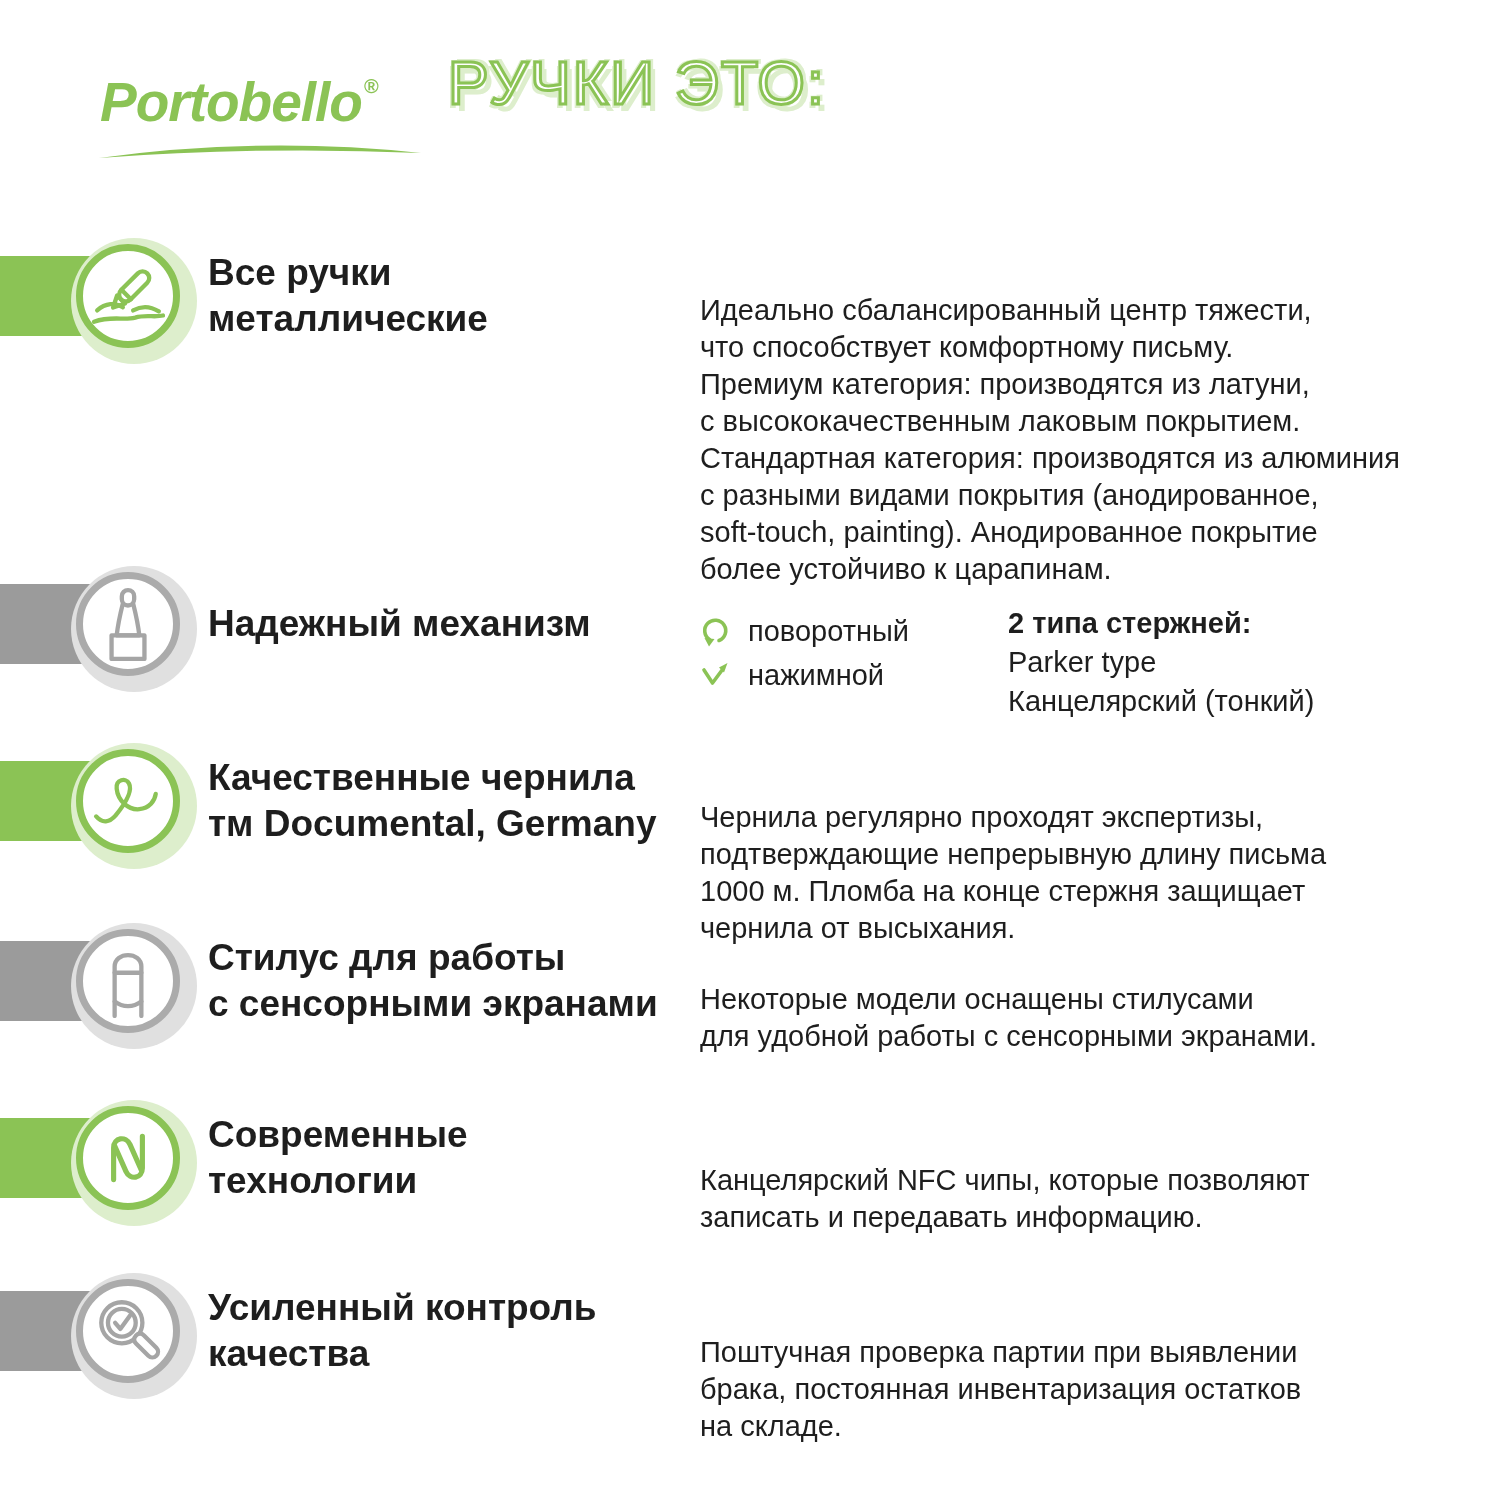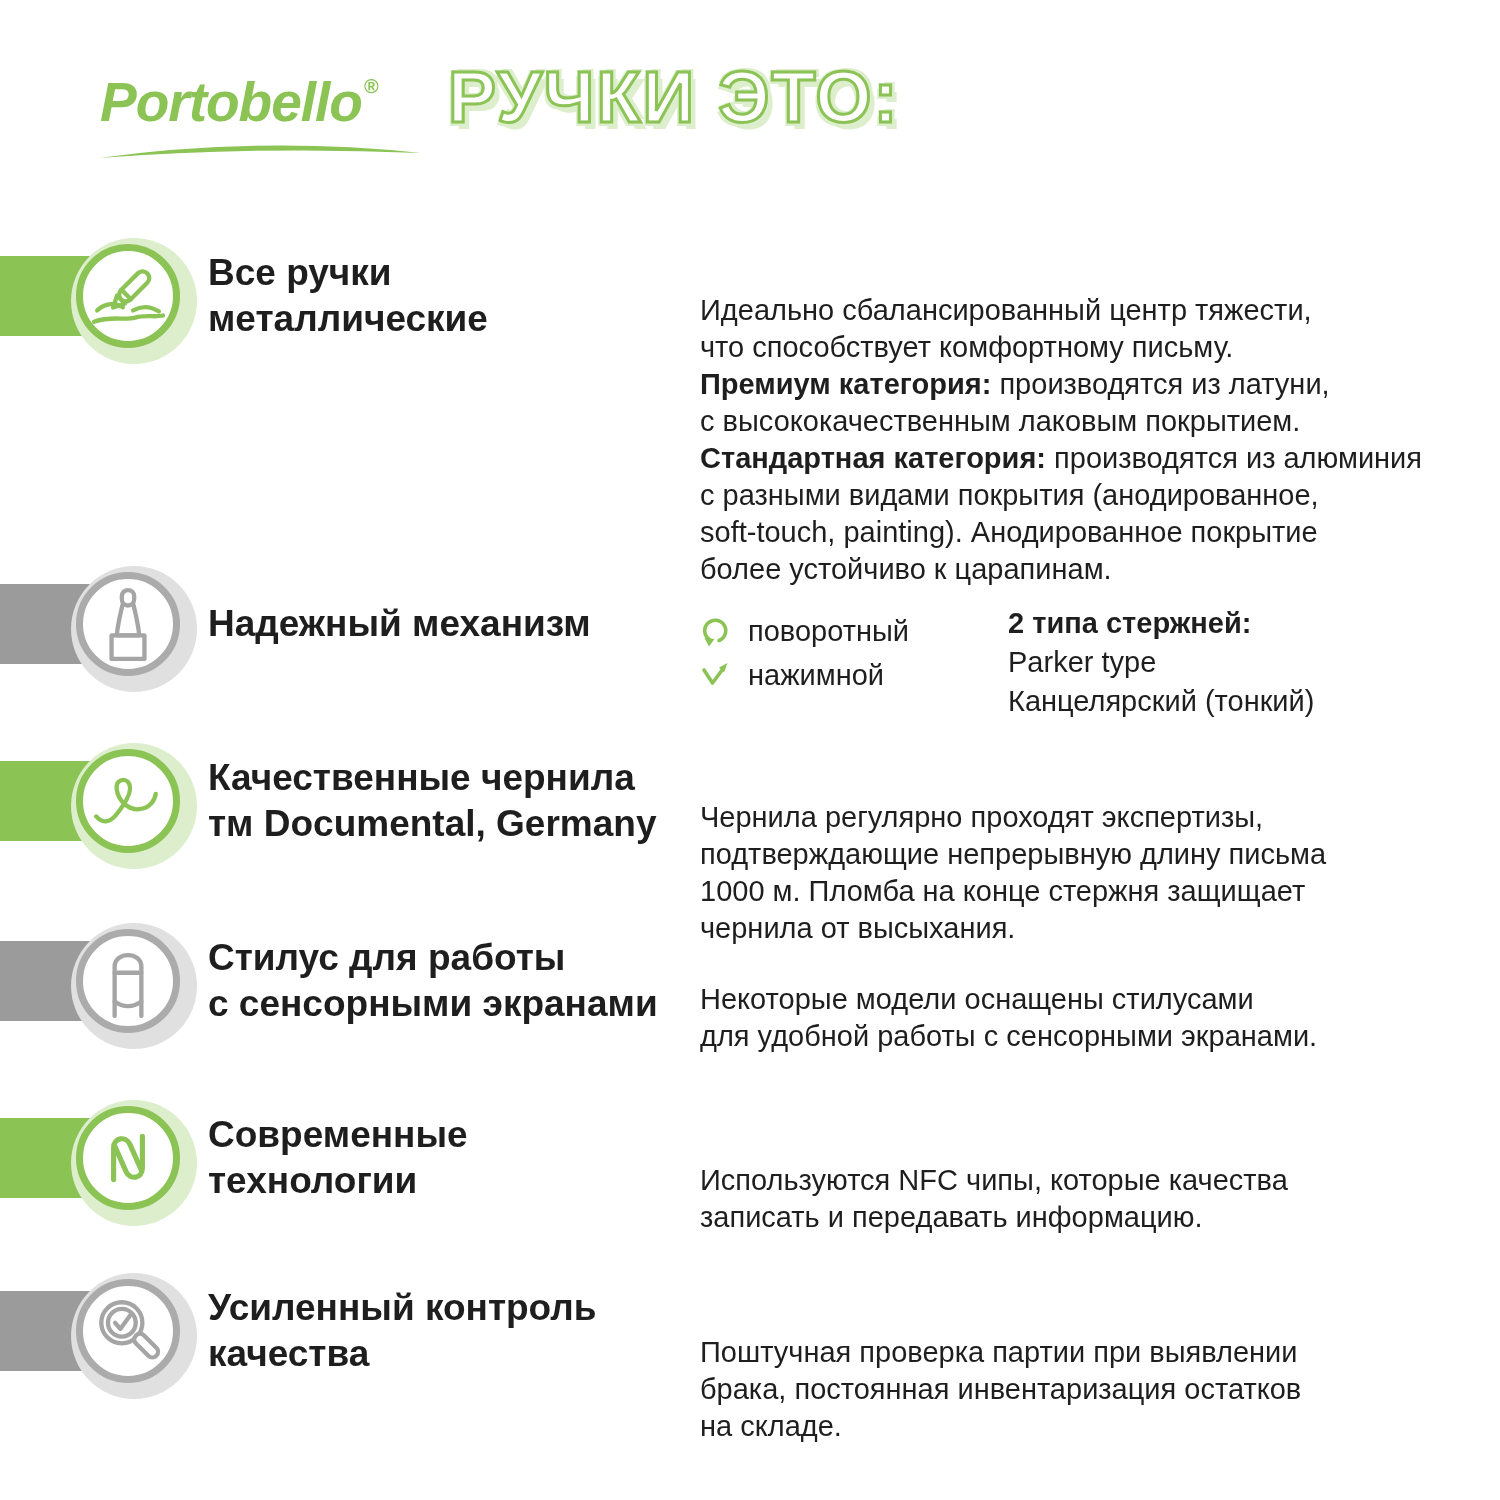--- a/index.html
+++ b/index.html
@@ -10,22 +10,22 @@
   *{margin:0;padding:0;box-sizing:border-box;}
   body{background:#fff;font-family:"Liberation Sans",sans-serif;color:var(--text,#1E1E1E);}
   .page{position:relative;width:1500px;height:1500px;background:#fff;overflow:hidden;}
 
   
   .logo{position:absolute;left:100px;top:70px;font-size:55px;font-weight:bold;font-style:italic;
         color:var(--green,#8BC355);letter-spacing:-1px;white-space:nowrap;}
   .logo .reg{font-size:20px;vertical-align:28px;font-style:normal;margin-left:2px;}
   .swoosh{position:absolute;left:95px;top:142px;}
   .swoosh path{fill:var(--green,#8BC355);}
-  .big-title{position:absolute;left:448px;top:48px;font-size:72px;font-weight:bold;letter-spacing:2px;
-        color:#2f7d1e;white-space:nowrap;margin-top:8px;}
+  .big-title{position:absolute;left:448px;top:48px;font-size:61px;font-weight:normal;letter-spacing:2px;
+        color:#2f7d1e;white-space:nowrap;}
   @supports (-webkit-text-stroke: 3px #000){
     .big-title{color:#fff;-webkit-text-stroke:3px var(--green,#8BC355);
       text-shadow:6px 7px 0 var(--green-pale,#DDEECC),-3px 4px 0 var(--green-pale,#DDEECC),
                   4px -3px 0 var(--green-pale,#DDEECC),-2px -2px 0 var(--green-pale,#DDEECC);}
   }
 
   
   .row .band{position:absolute;left:0;width:140px;height:80px;}
   .row .halo{position:absolute;left:71px;width:126px;height:126px;border-radius:50%;}
   .row .circle{position:absolute;left:76px;width:104px;height:104px;border-radius:50%;
@@ -41,21 +41,21 @@
   .accent-gray .icon-svg .stkw{stroke:#A5A5A5;fill:#fff;}
   .icon-svg .stk{fill:none;stroke-width:4.2;stroke-linecap:round;stroke-linejoin:round;}
   .icon-svg .stkw{stroke-width:4.2;stroke-linecap:round;stroke-linejoin:round;}
   .icon-svg .thick{stroke-width:5;}
 
   .heading{position:absolute;left:208px;height:120px;display:flex;align-items:center;
         font-size:37px;line-height:46px;font-weight:bold;color:var(--text,#1E1E1E);justify-content:center;}
   .heading span{white-space:pre-line;}
   .bodytext{position:absolute;left:700px;width:770px;font-size:29px;line-height:37px;
         color:var(--text,#1E1E1E);white-space:pre-line;margin-top:34px;}
-  .bodytext .b{font-weight:bold;}
+  .bodytext .b{font-weight:normal;}
 
   
   .mech-option{position:absolute;left:700px;height:42px;display:flex;align-items:center;gap:16px;
         font-size:29px;color:var(--text,#1E1E1E);}
   .mini-icon .stk{fill:none;stroke:var(--green,#8BC355);stroke-width:3.6;stroke-linecap:round;stroke-linejoin:round;}
   .mini-icon .fil{fill:var(--green,#8BC355);stroke:none;}
   .refills{position:absolute;left:1008px;top:604px;font-size:29px;line-height:39px;color:var(--text,#1E1E1E);}
   .refills .rt{font-weight:bold;}
 </style>
 </head>
@@ -175,21 +175,21 @@
     <div class="circle" style="top:1106px">
       <svg class="icon-svg" width="74" height="74" viewBox="0 0 72 72">
         <path class="stk thick" d="M22 57 L22 26 C22 16 34 14 38 23 L49 48"></path>
         <path class="stk thick" d="M50 15 L50 46 C50 56 38 58 34 49 L23 24"></path>
       </svg>
     </div>
     <h2 class="heading" style="top:1098px">
         <span>Современные
 технологии</span>
       </h2>
-    <p class="bodytext" style="top:1128px"><span>Используются NFC чипы, которые качества
+    <p class="bodytext" style="top:1128px"><span>Канцелярский NFC чипы, которые позволяют
 записать и передавать информацию.</span></p>
   </section>
 
   <section class="row accent-gray">
     <div class="band" style="top:1291px"></div>
     <div class="halo" style="top:1273px"></div>
     <div class="circle" style="top:1279px">
       <svg class="icon-svg" width="74" height="74" viewBox="0 0 72 72">
         <circle class="stk" cx="30" cy="28" r="20"></circle>
         <circle class="stk" cx="30" cy="28" r="13.5"></circle>

